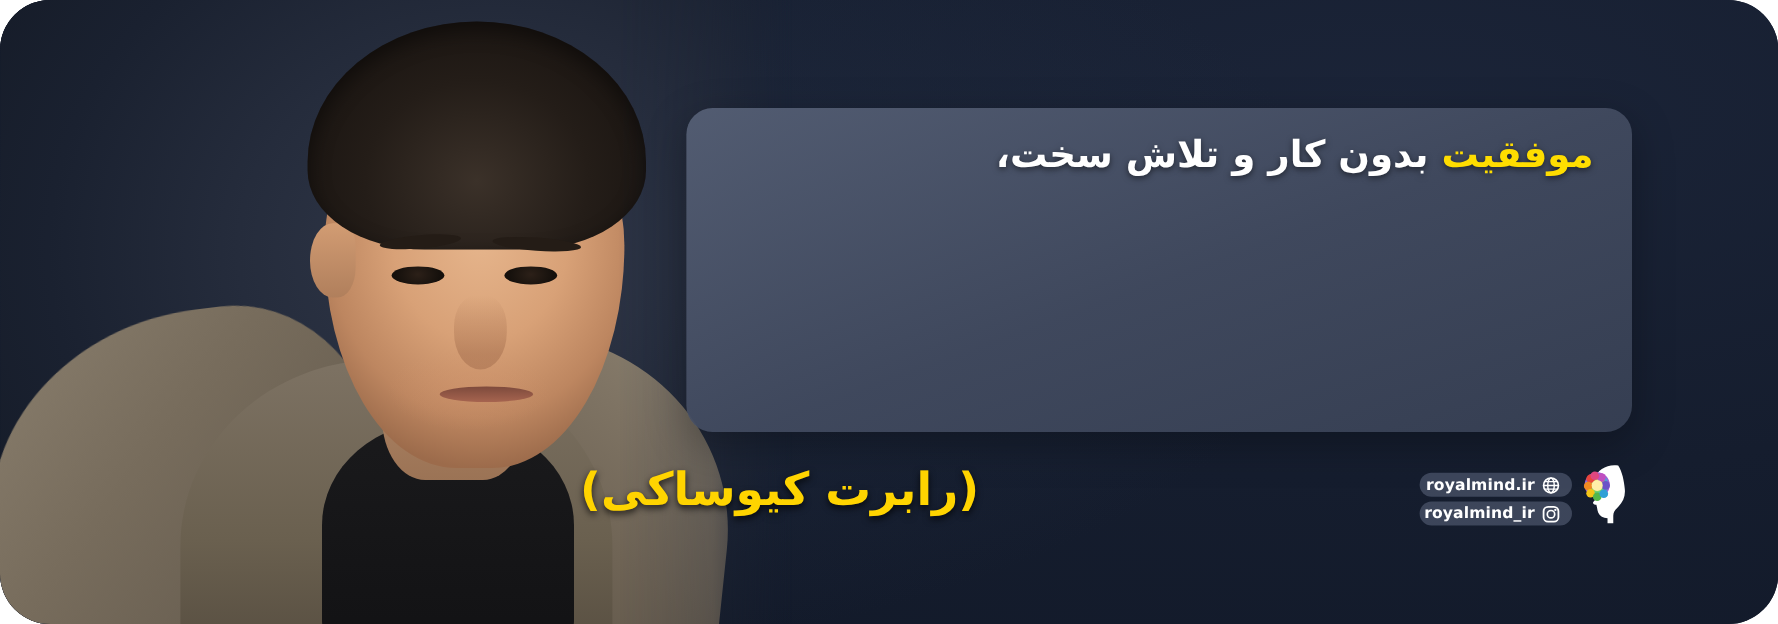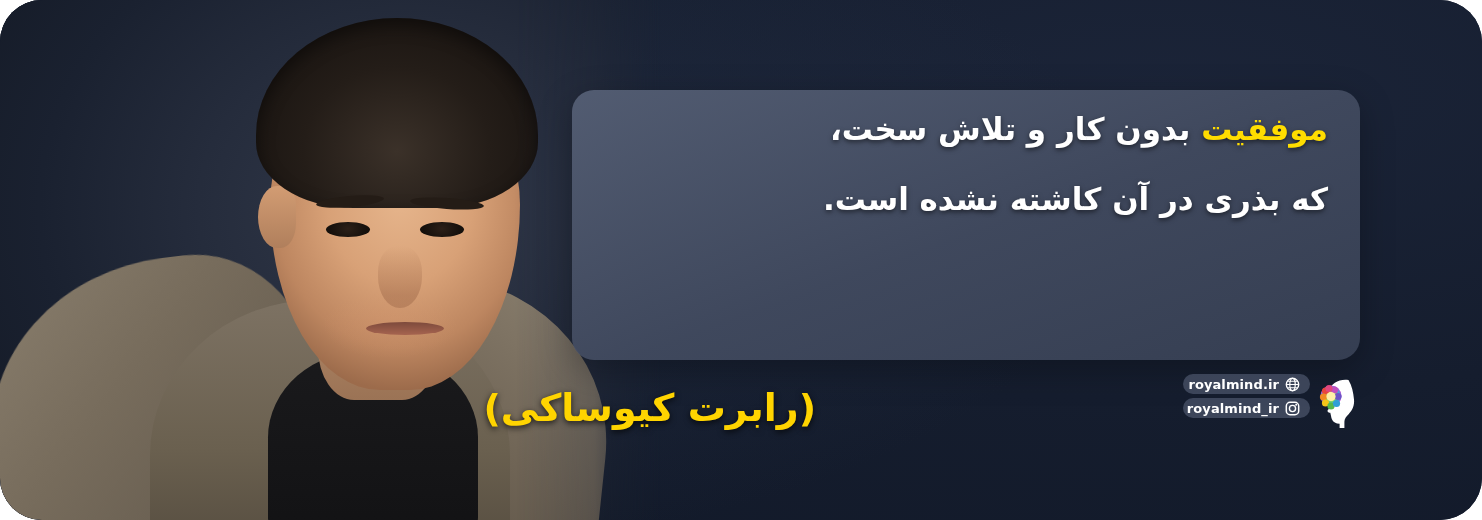--- a/index.html
+++ b/index.html
@@ -241,21 +241,21 @@
   }
 
   
   .brand {
     position: absolute;
     left: 1190px;
     top: 374px;
     width: 172px;
     height: 64px;
     display: flex;
-    align-items: flex-start;
+    align-items: flex-end;
     gap: 8px;
   }
   .brand-logo {
     width: 44px;
     height: 56px;
     flex: 0 0 auto;
     position: relative;
   }
   .brand-pills {
     display: flex;
@@ -313,21 +313,20 @@
         <div class="p-eye-l"></div>
         <div class="p-eye-r"></div>
         <div class="p-nose"></div>
         <div class="p-mouth"></div>
       </div>
     </div>
 
     <div class="quote-card">
       <div class="quote-text">
         <span class="quote-line"><span class="hl">موفقیت</span><span> بدون کار و تلاش سخت،</span></span>
-        <span class="quote-line">که بذری در آن کاشته نشده است.</span>
       </div>
     </div>
 
     <div class="author">(رابرت کیوساکی)</div>
 
     <div class="brand">
 
       <div class="brand-logo">
         <svg viewBox="0 0 44 56" width="44" height="56" aria-hidden="true">
           <defs>

